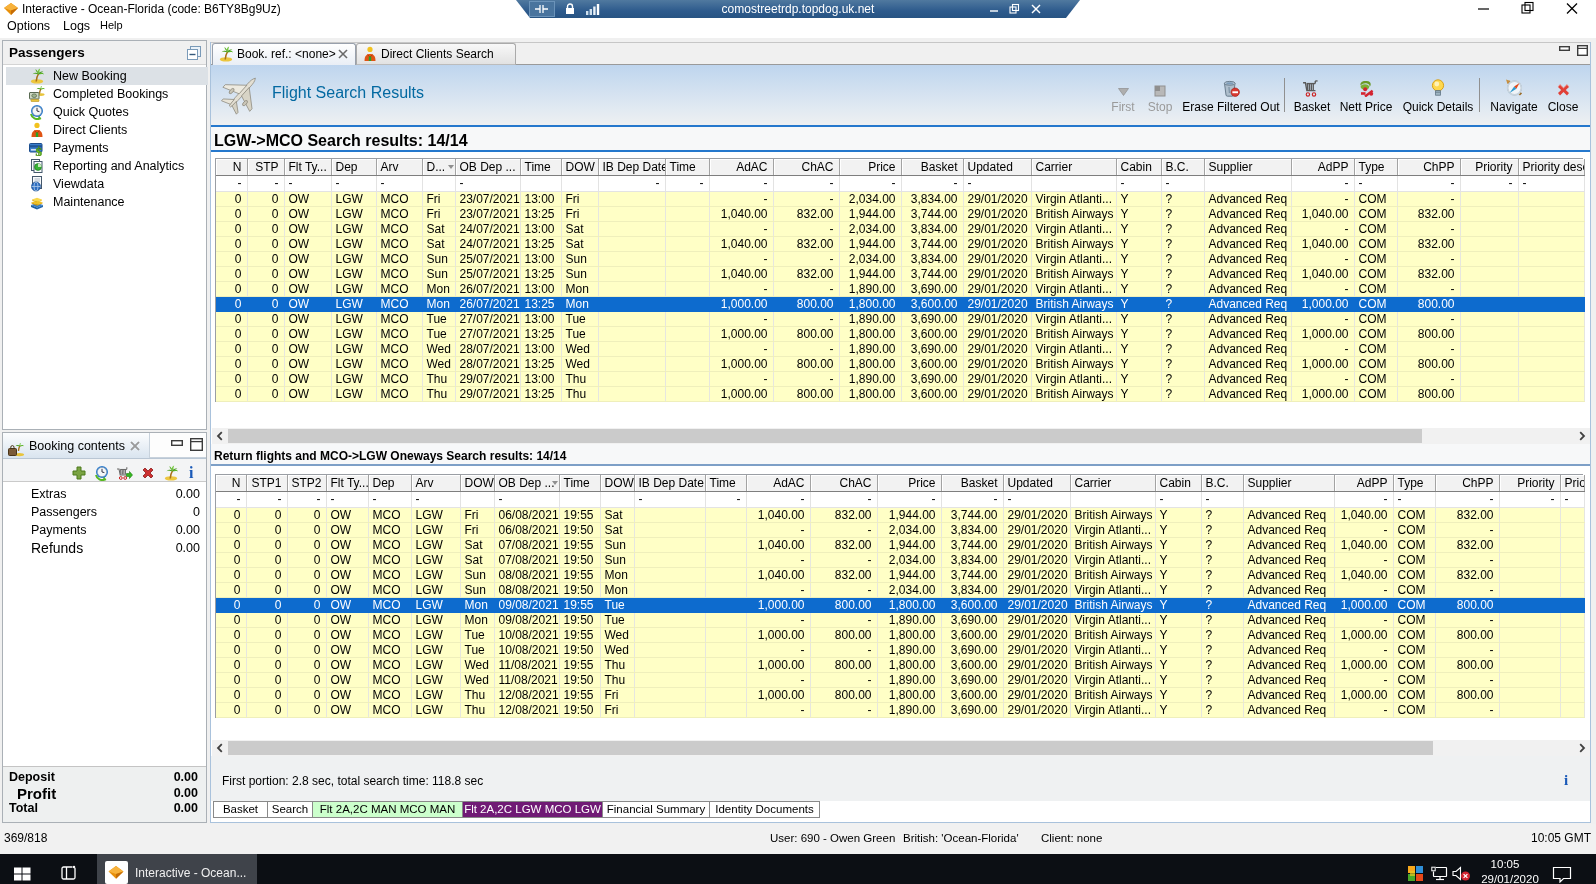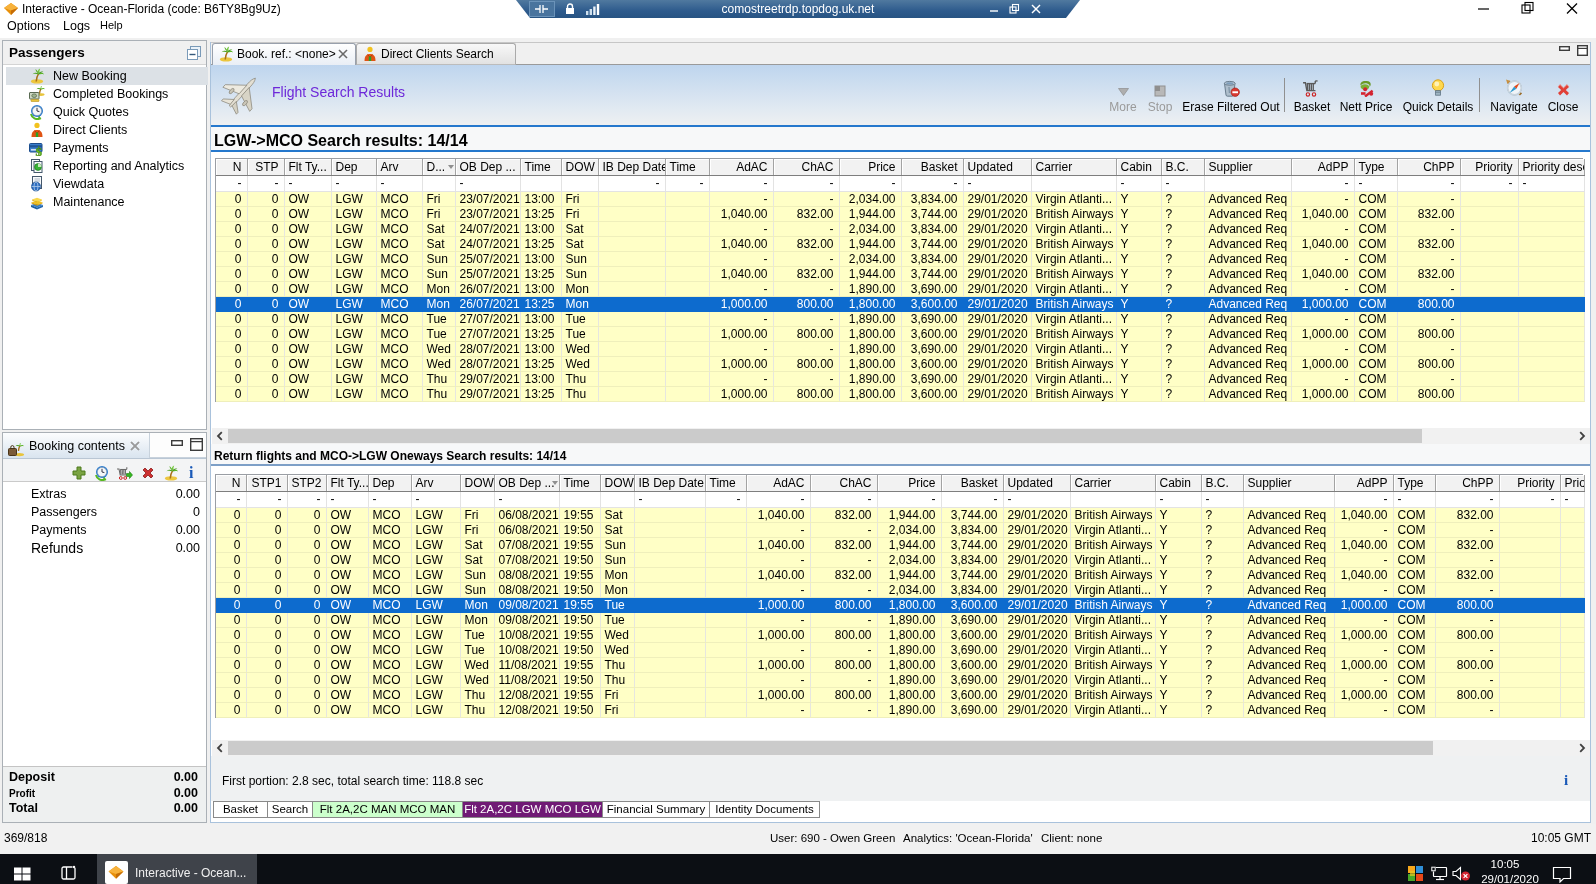--- a/index.html
+++ b/index.html
@@ -245,21 +245,21 @@
 <div class="abs" style="left:0;top:52px;width:197px;text-align:right;font-size:12.5px;line-height:18px">0.00</div>
 <div class="abs" style="left:28px;top:70px;font-size:12.5px;line-height:18px">Passengers</div>
 <div class="abs" style="left:0;top:70px;width:197px;text-align:right;font-size:12.5px;line-height:18px">0</div>
 <div class="abs" style="left:28px;top:88px;font-size:12.5px;line-height:18px">Payments</div>
 <div class="abs" style="left:0;top:88px;width:197px;text-align:right;font-size:12.5px;line-height:18px">0.00</div>
 <div class="abs" style="left:28px;top:106px;font-size:14px;line-height:18px">Refunds</div>
 <div class="abs" style="left:0;top:106px;width:197px;text-align:right;font-size:12.5px;line-height:18px">0.00</div>
 <div class="abs" style="left:0;top:333px;width:203px;height:56px;background:#eef0f0;border-top:1px solid #c4c4c4"></div>
 <div class="abs" style="left:6px;top:337.0px;font-size:12.5px;font-weight:bold;line-height:15px">Deposit</div>
 <div class="abs" style="left:0;top:337.0px;width:195px;text-align:right;font-size:12.5px;font-weight:bold;line-height:15px">0.00</div>
-<div class="abs" style="left:6px;top:352.5px;font-size:10px;font-weight:bold;line-height:15px">Profit</div>
+<div class="abs" style="left:14px;top:352.5px;font-size:15px;font-weight:bold;line-height:15px">Profit</div>
 <div class="abs" style="left:0;top:352.5px;width:195px;text-align:right;font-size:12.5px;font-weight:bold;line-height:15px">0.00</div>
 <div class="abs" style="left:6px;top:368.0px;font-size:12.5px;font-weight:bold;line-height:15px">Total</div>
 <div class="abs" style="left:0;top:368.0px;width:195px;text-align:right;font-size:12.5px;font-weight:bold;line-height:15px">0.00</div>
 </div>
 <div class="abs" style="left:210px;top:42px;width:1381px;height:781px;border:1px solid #a9c2dc;border-top:none;background:#fff"></div>
 <div class="abs" style="left:211px;top:42px;width:1379px;height:22px;background:#f0f0f0;border-top:1px solid #c6c6c6"></div>
 <div class="abs" style="left:211px;top:64px;width:1379px;height:61px;background:linear-gradient(180deg,#bed5ee,#e2eaf2 75%,#eef0f2);border-top:1px solid #9a9a9a"></div>
 <div class="abs" style="left:212px;top:43px;width:144px;height:22px;background:linear-gradient(180deg,#ffffff,#e9eef5);border:1px solid #98a0ac;border-bottom:none;border-radius:3px 3px 0 0"></div>
 <svg class="abs" style="left:218px;top:46px" width="16" height="16" viewBox="0 0 16 16">
 <ellipse cx="8" cy="13.4" rx="6.2" ry="2.2" fill="#ecc63e"></ellipse>
@@ -294,28 +294,28 @@
 <g transform="rotate(42 24 22)" stroke="#8a867a" stroke-width="0.7">
 <path d="M24 2 C25.8 5,26 7,26 12 L26 30 C26 34,25.5 37,24.8 40 L23.2 40 C22.5 37,22 34,22 30 L22 12 C22 7,22.2 5,24 2 Z" fill="#e3dfd3"></path>
 <path d="M22.4 13 L6 27 L6 30.5 L22.4 24.5 Z" fill="#edeae0"></path>
 <path d="M25.6 13 L42 27 L42 30.5 L25.6 24.5 Z" fill="#d8d4c6"></path>
 <path d="M22.6 32 L14 39 L14 41.5 L22.8 38.2 Z" fill="#e8e4d8"></path>
 <path d="M25.4 32 L34 39 L34 41.5 L25.2 38.2 Z" fill="#d5d1c3"></path>
 <ellipse cx="15" cy="27.5" rx="1.6" ry="3.2" fill="#c9c5b7"></ellipse>
 <ellipse cx="33" cy="27.5" rx="1.6" ry="3.2" fill="#c9c5b7"></ellipse>
 </g>
 </svg>
-<div class="abs" style="left:272px;top:84px;font-size:14px;color:#6d28d9;letter-spacing:0px">Flight Search Results</div>
+<div class="abs" style="left:272px;top:84px;font-size:16px;color:#0369a1;letter-spacing:0px">Flight Search Results</div>
 <div class="tbtn dis" style="left:1093px;top:80px;width:60px">
     <div class="ticon">
       <svg width="13" height="10" viewBox="0 0 13 10">
         <polygon points="1.5,1.5 11.5,1.5 6.5,8.5" fill="#aeaeae" stroke="#8c8c8c" stroke-width="0.7"></polygon>
       </svg>
     </div>
-    <div>More</div>
+    <div>First</div>
   </div>
 <div class="tbtn dis" style="left:1130px;top:80px;width:60px">
     <div class="ticon">
       <svg width="12" height="12" viewBox="0 0 12 12">
         <rect x="1" y="1" width="10" height="10" fill="#b8b8b8" stroke="#909090"></rect>
         <rect x="1" y="1" width="5" height="5" fill="#8f8f8f"></rect>
       </svg>
     </div>
     <div>Stop</div>
   </div>
@@ -1380,21 +1380,21 @@
 <div class="btab" style="left:2px;width:55px;background:#fff;color:#000;border-left:1px solid #898989">Basket</div>
 <div class="btab" style="left:57px;width:45px;background:#fff;color:#000">Search</div>
 <div class="btab" style="left:102px;width:150px;background:#ccffcc;color:#000">Flt 2A,2C MAN MCO MAN</div>
 <div class="btab" style="left:252px;width:140px;background:#701a75;color:#fff">Flt 2A,2C LGW MCO LGW</div>
 <div class="btab" style="left:392px;width:107px;background:#fff;color:#000">Financial Summary</div>
 <div class="btab" style="left:499px;width:110px;background:#fff;color:#000">Identity Documents</div>
 </div>
 <div class="abs" style="left:0;top:824px;width:1596px;height:30px;background:#f1f1f1"></div>
 <div class="abs" style="left:4px;top:831px;font-size:12px">369/818</div>
 <div class="abs" style="left:770px;top:832px;font-size:11.5px">User: 690 - Owen Green</div>
-<div class="abs" style="left:903px;top:832px;font-size:11.5px">Analytics: 'Ocean-Florida'</div>
+<div class="abs" style="left:903px;top:832px;font-size:11.5px">British: 'Ocean-Florida'</div>
 <div class="abs" style="left:1041px;top:832px;font-size:11.5px">Client: none</div>
 <div class="abs" style="left:1473px;top:831px;width:118px;text-align:right;font-size:12px">10:05 GMT</div>
 <div class="abs" style="left:0;top:854px;width:1596px;height:30px;background:#0c0f14"></div>
 <svg class="abs" style="left:14px;top:866px" width="17" height="16" viewBox="0 0 17 16">
 <g fill="#fff">
       <rect x="0" y="1.5" width="7.5" height="6"></rect>
       <rect x="8.5" y="1.5" width="8" height="6"></rect>
 <rect x="0" y="8.5" width="7.5" height="6"></rect>
       <rect x="8.5" y="8.5" width="8" height="6"></rect>
     </g>

